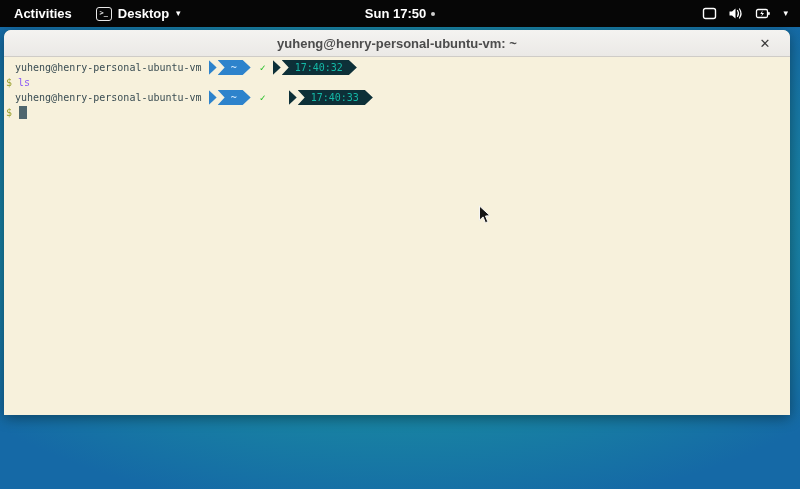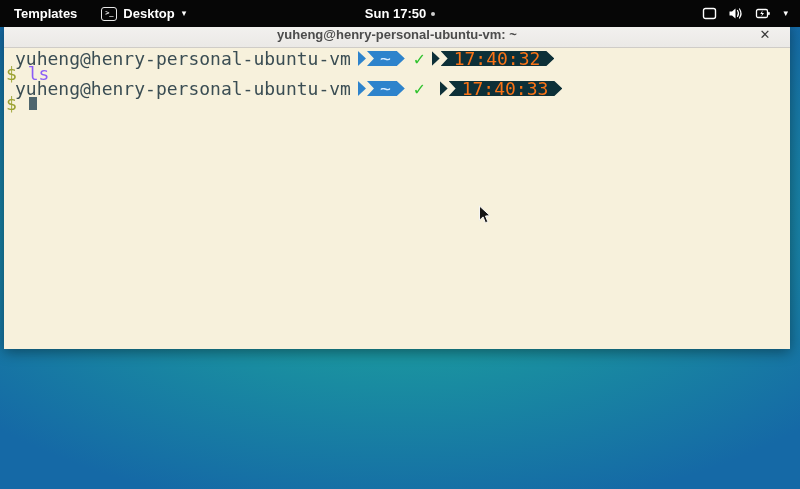--- a/index.html
+++ b/index.html
@@ -29,72 +29,72 @@
     position:absolute; left:0; right:0; top:0; height:27px;
     display:flex; align-items:center; justify-content:center; gap:5px; pointer-events:none;
   }
   .tb-clock .inner { pointer-events:auto; display:flex; align-items:center; gap:5px; cursor:pointer; }
   .notif-dot { width:4px; height:4px; border-radius:50%; background:#cfcfcf; }
   .tb-right { margin-left:auto; display:flex; align-items:center; gap:11px; padding:0 12px; height:100%; cursor:pointer; }
   .tb-right svg { display:block; }
 
   
   .window {
-    position:absolute; left:4px; top:21px; width:786px; height:328px;
+    position:absolute; left:4px; top:30px; width:786px; height:385px;
     border-radius:7px 7px 0 0; box-shadow:0 3px 14px rgba(0,0,0,.4); z-index:20;
     overflow:hidden; background:#f7f1dc;
   }
   .titlebar {
     height:27px; background:linear-gradient(#f4f3f1,#ebe9e6);
     border-bottom:1px solid #cfccc7; border-radius:7px 7px 0 0;
     display:flex; align-items:center; justify-content:center; position:relative;
     font-size:13px; font-weight:700; color:#4c4c4c;
   }
   .close-btn {
     position:absolute; right:14px; top:0; height:27px; width:22px;
     display:flex; align-items:center; justify-content:center;
     color:#3a3a3a; font-size:13px; cursor:pointer; font-weight:400;
   }
   .term-body {
     height:358px; padding:3px 0 0 2px;
-    font-family:"DejaVu Sans Mono",monospace; font-size:18px; line-height:15px;
+    font-family:"DejaVu Sans Mono",monospace; font-size:10px; line-height:15px;
     color:#333; cursor:text;
   }
   .row { display:flex; align-items:center; height:15px; white-space:pre; }
   .indent { padding-left:9px; }
   .userhost { color:#3a4d53; }
 
   
   .pl-group { display:flex; align-items:center; margin-left:7px; }
   .pl-arrow { width:8px; height:15px; clip-path:polygon(0 0,100% 50%,0 100%); flex:none; }
   .pl-banner {
     height:15px; display:flex; align-items:center; margin-left:1px;
     padding:0 14px 0 13px;
     clip-path:polygon(0 0,calc(100% - 8px) 0,100% 50%,calc(100% - 8px) 100%,0 100%,7px 50%);
   }
   .blue { background:#2d83cc; }
   .blue-txt { color:#d8ecff; }
   .dark { background:#0d3038; }
-  .dark-txt { color:#f97316; }
+  .dark-txt { color:#14b8a6; }
   .check { color:#2ec22e; font-weight:700; margin:0 7px 0 9px; }
 
   .prompt-char { color:#9aa12f; }
   .cmd { color:#8b5cf6; }
   .dirs { color:#2aa6a1; }
   .cursor-block { display:inline-block; width:8px; height:13px; background:#4f666d; margin-left:1px; }
 
   
   .mouse { position:absolute; left:478px; top:205px; z-index:40; pointer-events:none; }
 </style>
 </head>
 <body>
 
 <div class="topbar">
   <div class="tb-left">
-    <div class="tb-activities">Templates</div>
+    <div class="tb-activities">Activities</div>
     <div class="tb-appmenu">
       <span class="term-icon">&gt;_</span>
       <span>Desktop</span>
       <span class="caret">▾</span>
     </div>
   </div>
 
   <div class="tb-clock">
     <div class="inner">
       <span>Sun 17:50</span>
@@ -146,21 +146,21 @@
     </div>
 
 
     <div class="row indent">
       <span class="userhost">yuheng@henry-personal-ubuntu-vm</span>
       <span class="pl-group">
         <span class="pl-arrow blue"></span>
         <span class="pl-banner blue"><span class="blue-txt">~</span></span>
       </span>
       <span class="check">✓</span>
-      <span class="pl-group" style="margin-left:8px">
+      <span class="pl-group" style="margin-left:16px">
         <span class="pl-arrow dark"></span>
         <span class="pl-banner dark"><span class="dark-txt">17:40:33</span></span>
       </span>
     </div>
 
     <div class="row">
       <span class="prompt-char">$</span><span> </span>
       <span class="cursor-block"></span>
     </div>
 

